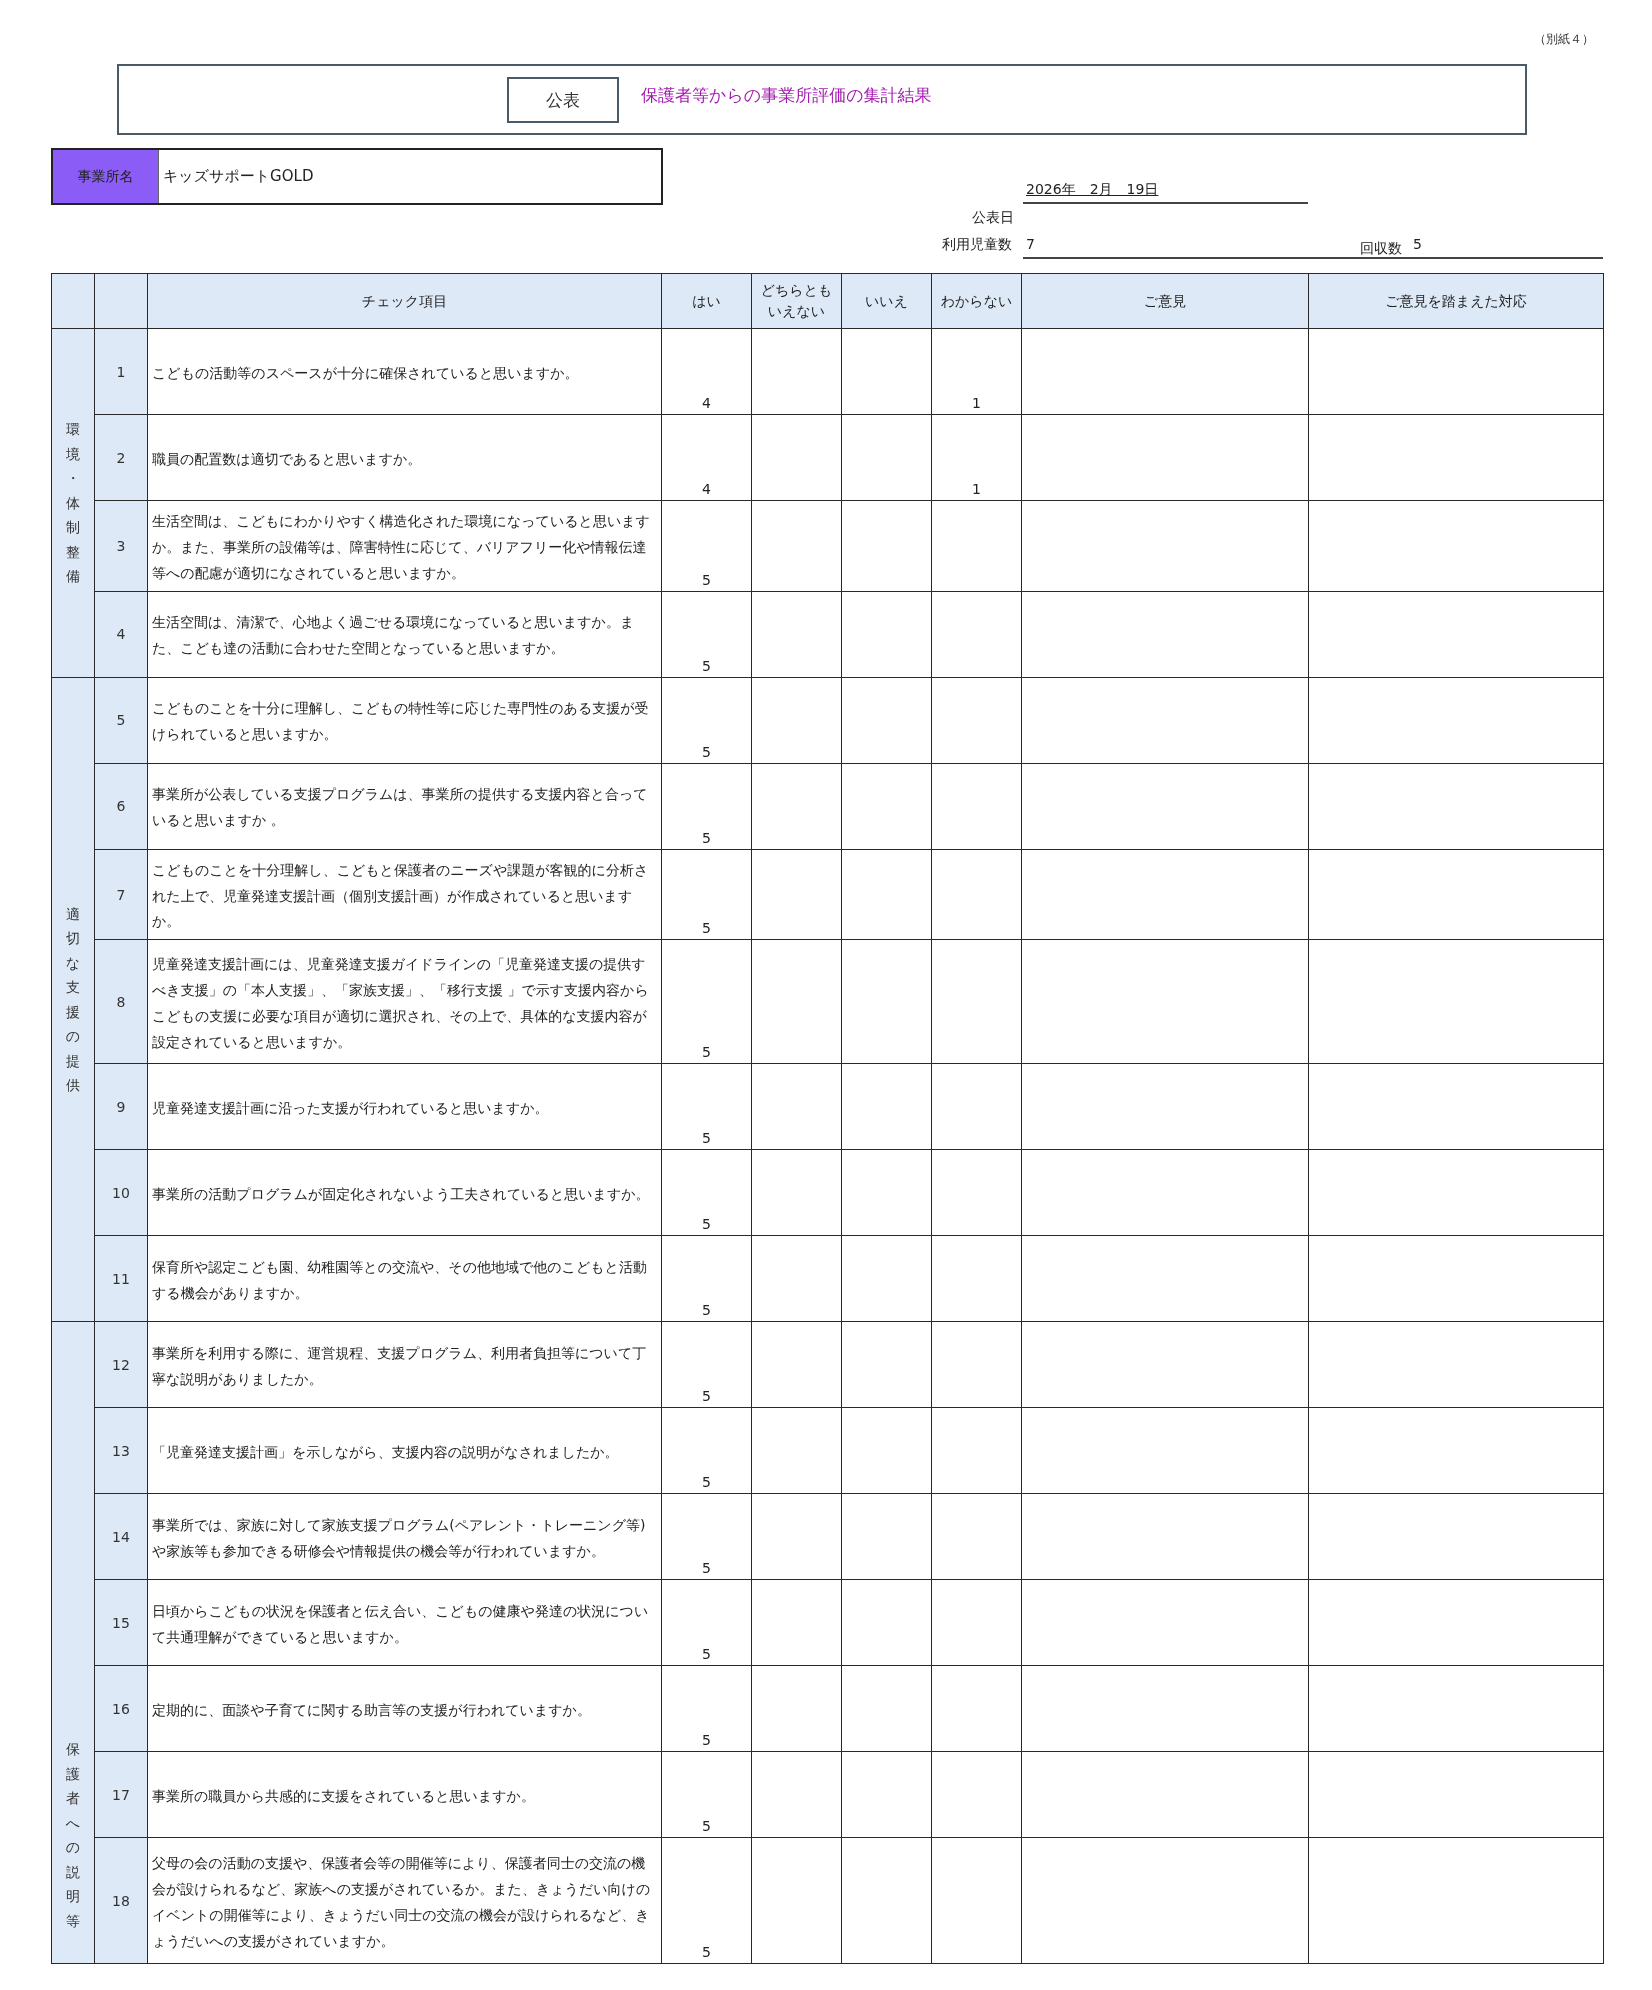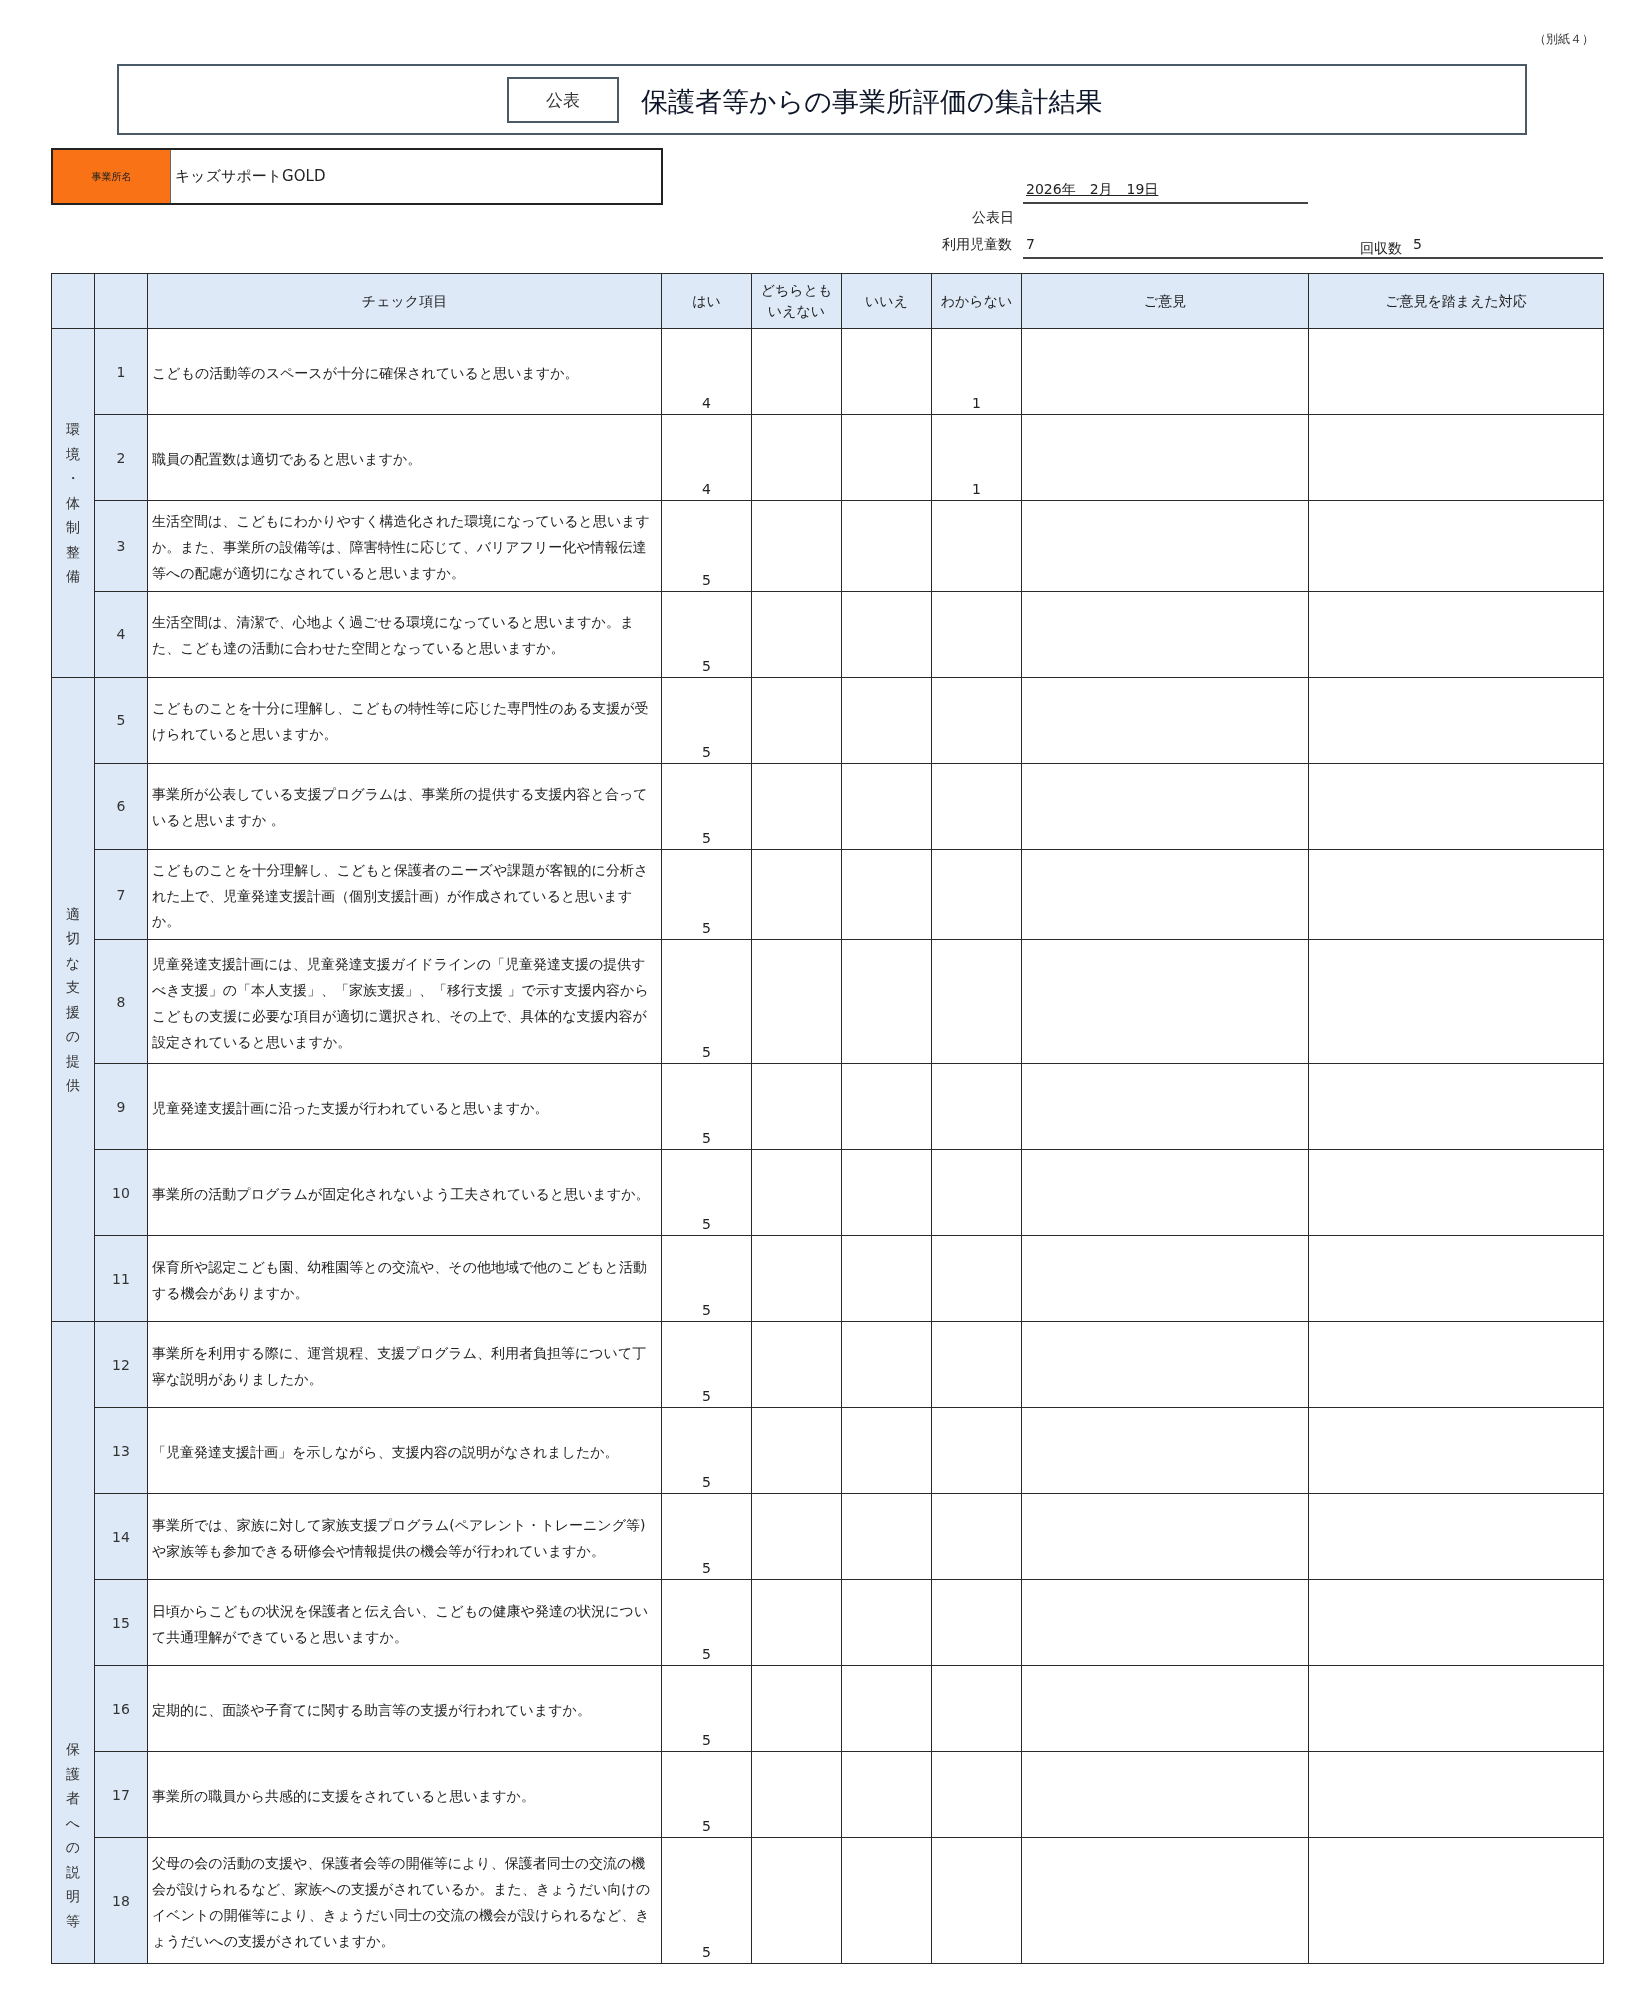--- a/index.html
+++ b/index.html
@@ -11,30 +11,30 @@
     .title-box {
       position: absolute; left: 117px; top: 64px; width: 1410px; height: 71px;
       border: 2px solid #4a5a66;
     }
     .pub-badge {
       position: absolute; left: 388px; top: 11px; width: 112px; height: 46px;
       border: 2px solid #4a5a66; display: flex; align-items: center; justify-content: center;
       font-size: 17px; color: #333;
     }
     .title-text {
-      position: absolute; left: 522px; top: 18px; font-size: 27px; color: #0f172a;
+      position: absolute; left: 522px; top: 18px; font-size: 17px; color: #a21caf;
     }
 
     .office-box {
       position: absolute; left: 51px; top: 148px; width: 612px; height: 57px;
       border: 2px solid #222; display: flex;
     }
     .office-label {
-      width: 118px; background: #f97316; border-right: 1px solid #666;
-      display: flex; align-items: center; justify-content: center; font-size: 10px;
+      width: 106px; background: #8b5cf6; border-right: 1px solid #666;
+      display: flex; align-items: center; justify-content: center; font-size: 14px;
     }
     .office-name { display: flex; align-items: center; padding-left: 4px; font-size: 15px; }
     .meta-label { position: absolute; white-space: nowrap; }
     .meta-value { position: absolute; white-space: nowrap; }
     .underline { position: absolute; height: 2px; background: #444; }
 
     table.survey {
       position: absolute; left: 51px; top: 273px; width: 1552px;
       border-collapse: collapse; table-layout: fixed;
     }

